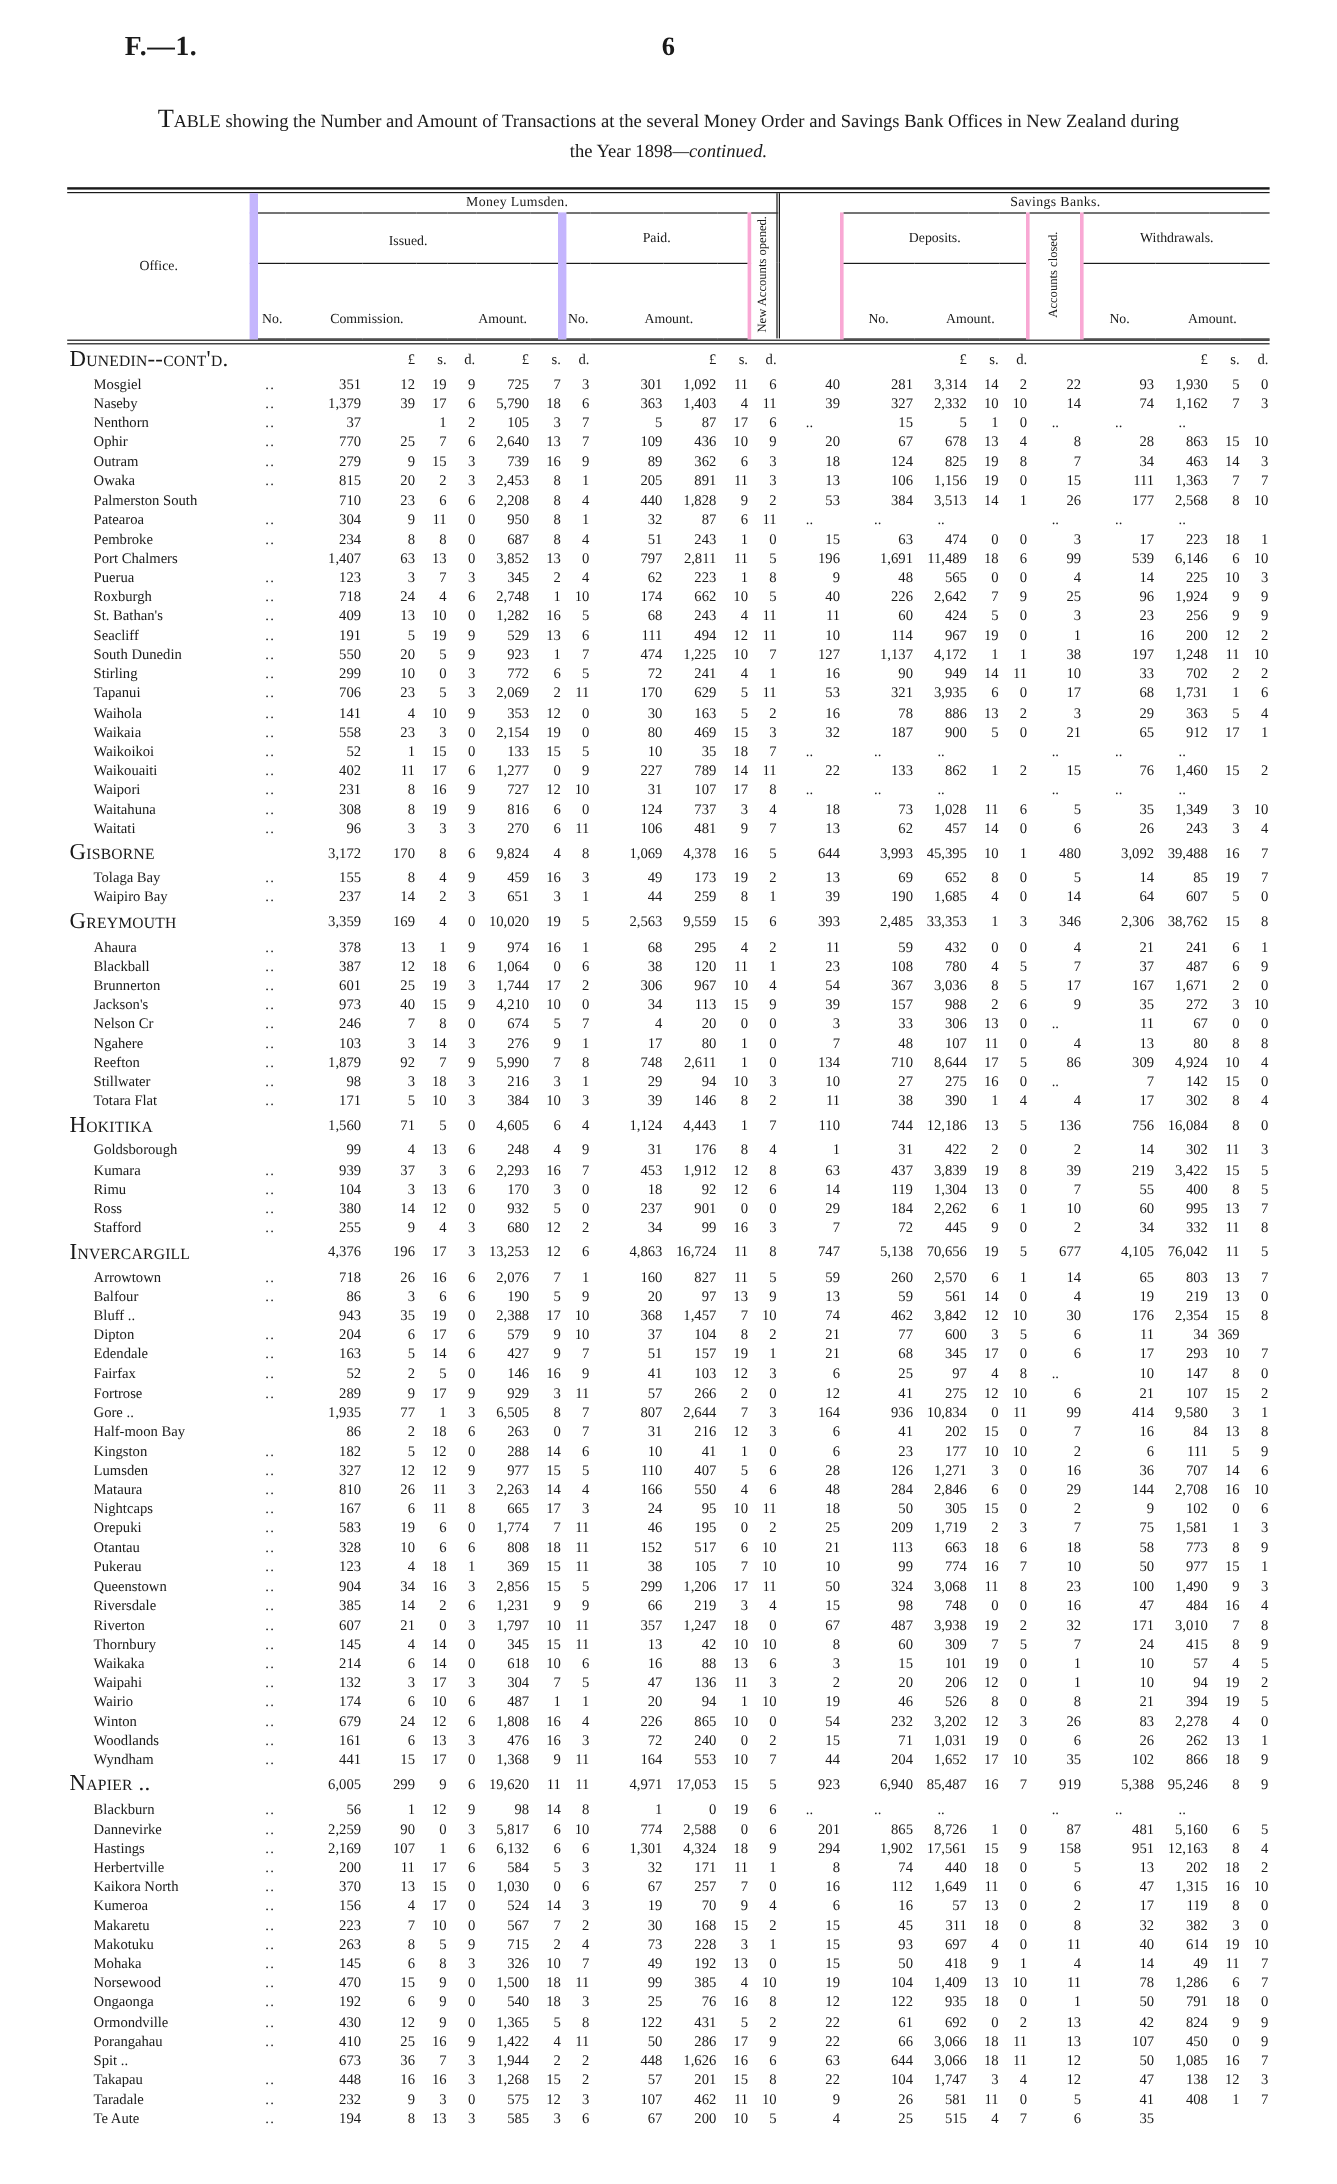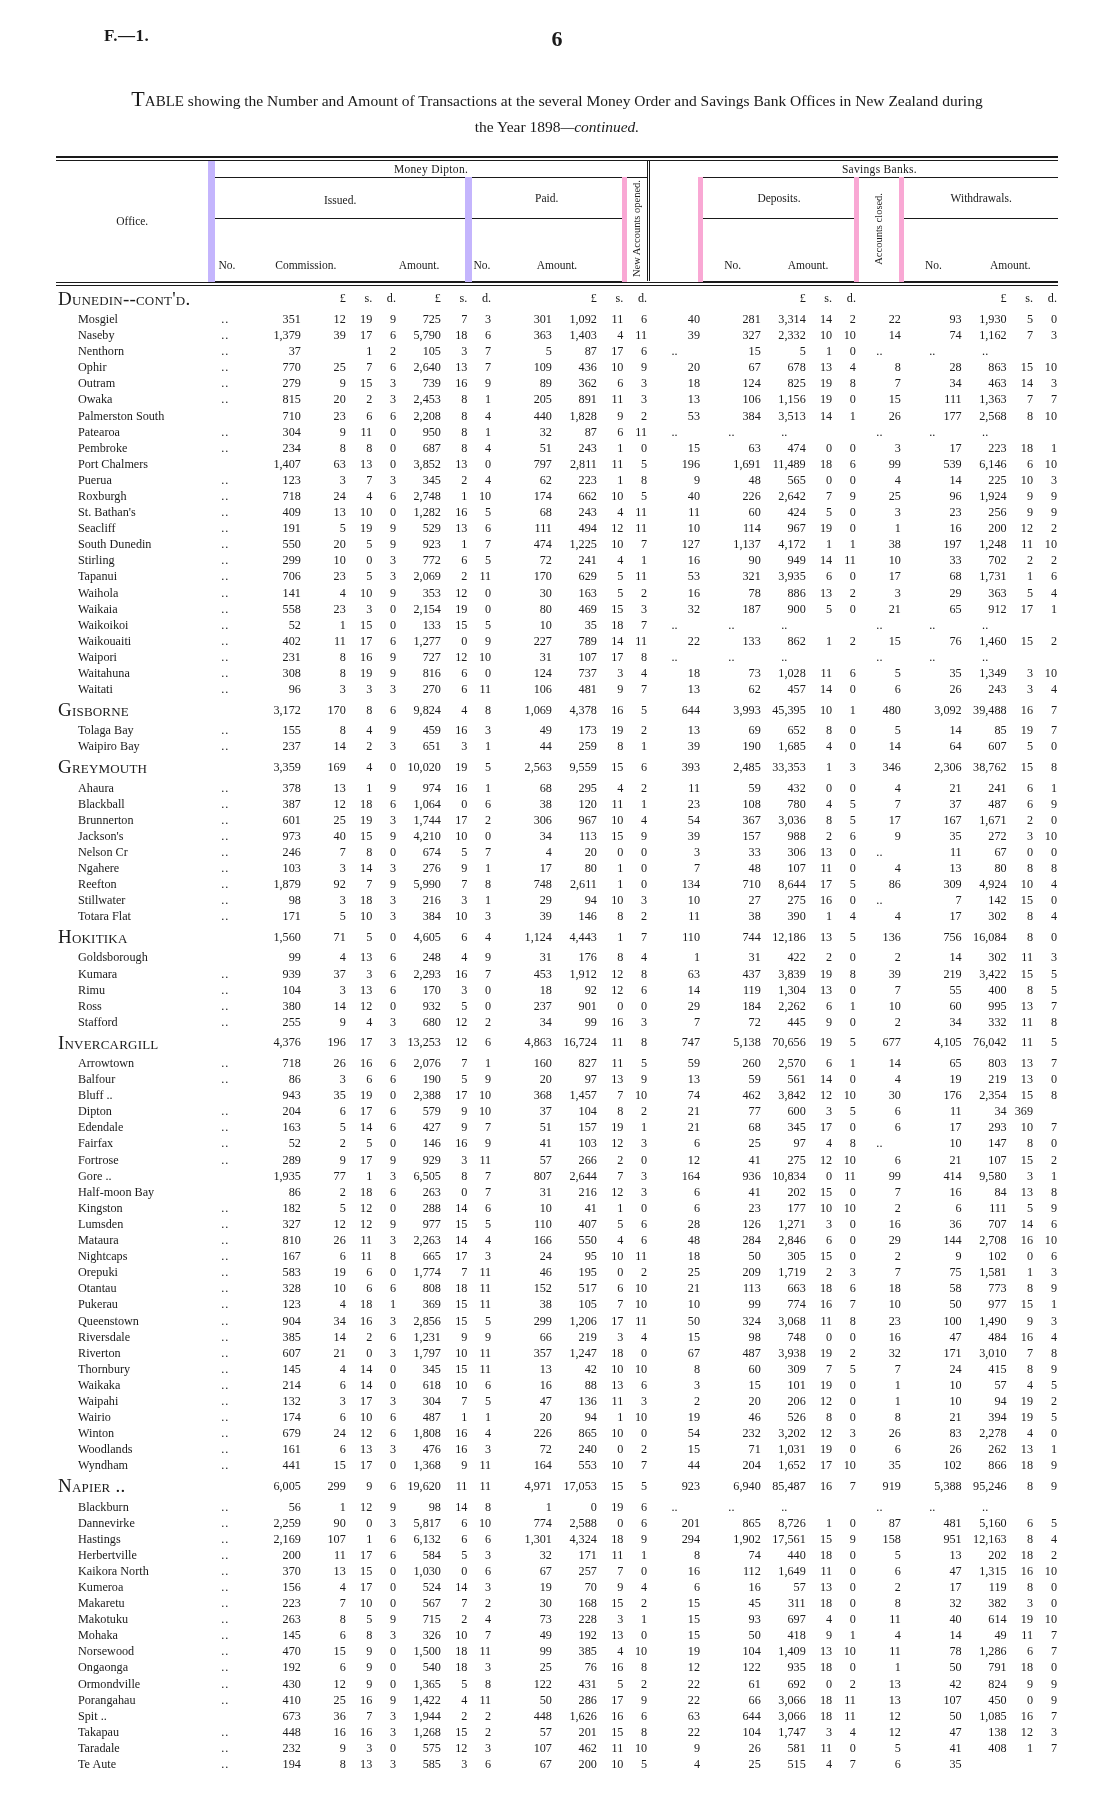--- a/index.html
+++ b/index.html
@@ -24,21 +24,21 @@
   
   .top-row {
     position: relative;
     height: 46px;
     margin-top: 26px;
   }
   .doc-code {
     position: absolute;
     left: 104px;
     top: 0;
-    font-size: 17px;
+    font-size: 23px;
     font-weight: bold;
     letter-spacing: .5px;
     font-family: "Liberation Serif", serif;
   }
   .page-num {
     position: absolute;
     left: 50%;
     transform: translateX(-50%);
     top: 0;
     font-size: 22px;
@@ -85,21 +85,21 @@
     font-size: 11.5px;
     text-align: center;
     vertical-align: middle;
     padding: 2px 0;
     font-weight: normal;
   }
   .hdr-group {
     font-size: 12.5px;
     letter-spacing: .3px;
   }
-  .vline-l { border-left: 5px solid #f9a8d4; }
+  .vline-l { border-left: 3px solid #f9a8d4; }
   .vline-r { border-right: 7px solid #c4b5fd; }
   .dbl-l {
     border-left: 3px double #1a1a1a;
   }
   .hline-b { border-bottom: 1px solid #1a1a1a; }
 
   .rot {
     writing-mode: vertical-rl;
     transform: rotate(180deg);
     white-space: nowrap;
@@ -197,21 +197,21 @@
           <col class="w-d">
         <col class="w-closed">
         <col class="w-no2">
           <col class="w-l">
           <col class="w-s">
           <col class="w-d">
       </colgroup>
       <tbody>
           <tr>
         <td rowspan="4" class="vline-r">Office.</td>
-        <td colspan="12" class="hdr-group hline-b">Money Dipton.</td>
+        <td colspan="12" class="hdr-group hline-b">Money Lumsden.</td>
         <td rowspan="4" class="dbl-l"></td>
         <td colspan="9" class="hdr-group hline-b">Savings Banks.</td>
       </tr>
       <tr>
         <td colspan="7" class="hline-b vline-r" style="padding-top:6px;">Issued.</td>
         <td colspan="4" class="hline-b">Paid.</td>
         <td rowspan="3" class="vline-l" style="vertical-align:middle;">
           <span class="rot">New Accounts opened.</span>
         </td>
         <td colspan="4" class="hline-b vline-l">Deposits.</td>

